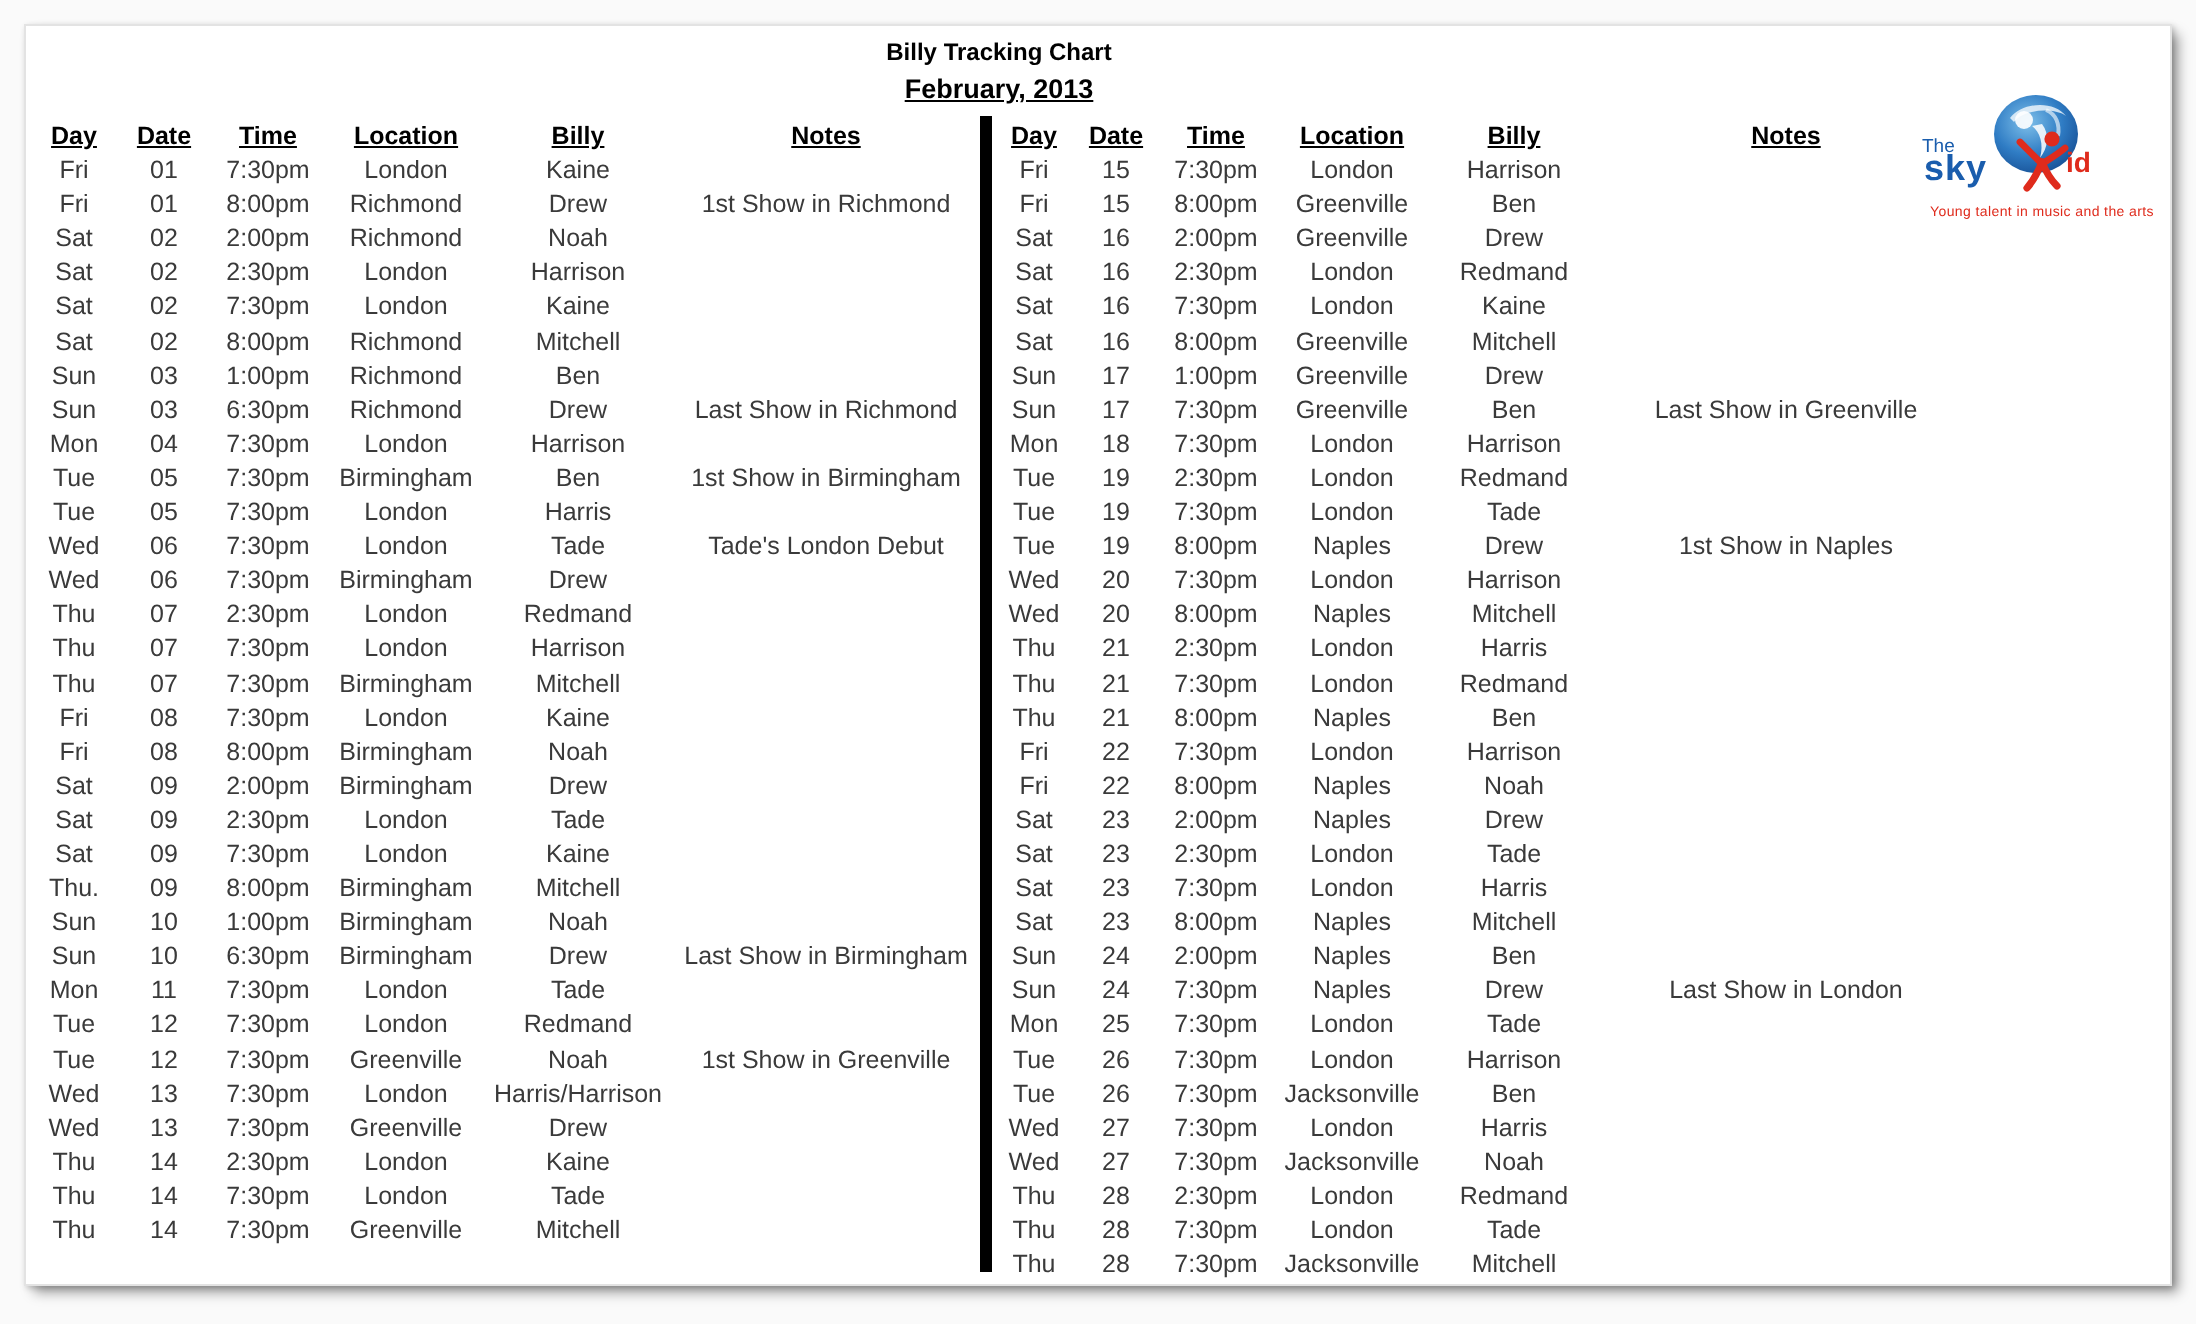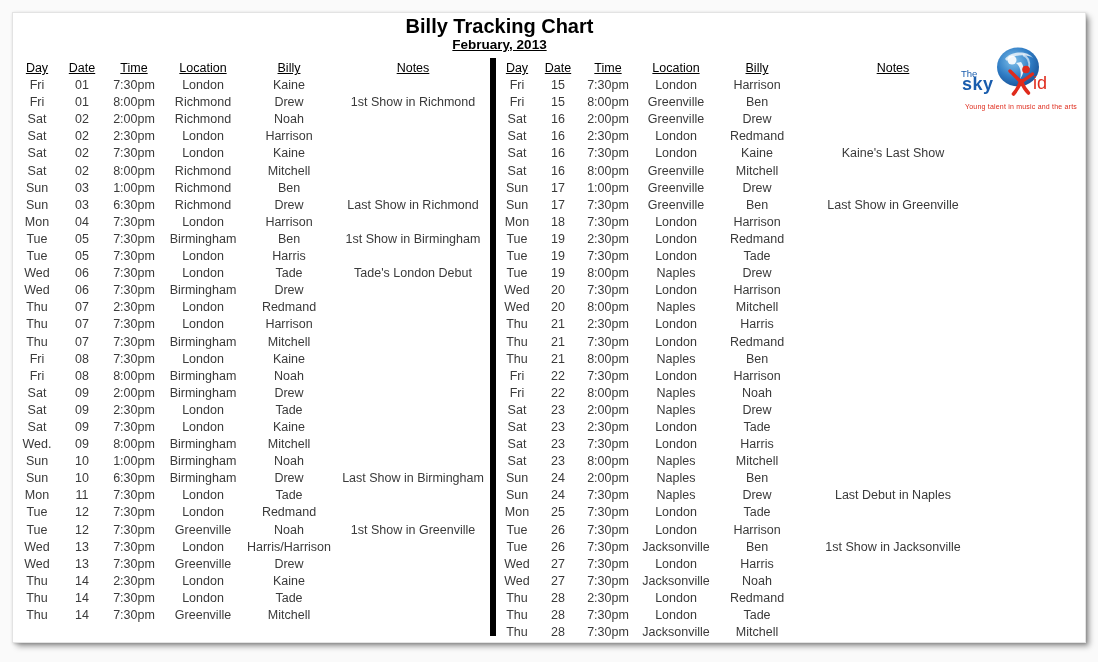--- a/index.html
+++ b/index.html
@@ -21,35 +21,35 @@
   .page{
     position:absolute;left:12px;top:12px;width:1072px;height:629px;
     background:var(--page_bg);
     border:1px solid #e3e3e3;
     box-shadow:4px 4px 6px -1px rgba(0,0,0,0.40), 1px 1px 3px rgba(0,0,0,0.18);
   }
   .title-block{
     position:absolute;left:0;top:4px;width:973px;
     text-align:center;color:var(--header_text);
   }
-  .doc-title{font-size:20px;font-weight:bold;line-height:19px;}
+  .doc-title{font-size:12px;font-weight:bold;line-height:19px;}
   .doc-subtitle{font-size:13.5px;font-weight:bold;text-decoration:underline;line-height:17px;}
   .divider{
     position:absolute;left:477px;top:45px;width:6px;height:578px;
     background:var(--divider);
   }
   .sched-table{position:absolute;top:47px;}
   .sched-table.left{left:2px;width:476px;}
   .sched-table.right{left:485px;width:490px;}
   .trow{display:grid;height:17.1px;line-height:17px;font-size:12.5px;color:var(--text);}
   .sched-table.left  .trow{grid-template-columns:44px 46px 58px 80px 92px 1fr;}
   .sched-table.right .trow{grid-template-columns:38px 44px 56px 80px 82px 1fr;}
   .trow span{text-align:center;white-space:nowrap;}
   .trow.thead span{
-    font-weight:normal;text-decoration:underline;color:var(--header_text);
+    font-weight:bold;text-decoration:underline;color:var(--header_text);
   }
   
   .logo{
     position:absolute;left:948px;top:36px;width:120px;height:64px;
   }
   .logo-splash{position:absolute;left:34px;top:-2px;width:46px;height:42px;}
   .logo-text{
     position:absolute;left:0;top:16px;width:120px;height:34px;
     white-space:nowrap;
   }
@@ -59,21 +59,21 @@
   }
   .logo-sky{
     position:absolute;left:1px;top:9px;
     font-size:18px;font-weight:bold;color:var(--logo_blue);
     letter-spacing:0.5px;
     text-shadow:0 0 1px #ffffff;
   }
   .logo-figure{position:absolute;left:46px;top:0px;width:28px;height:32px;}
   .logo-id{
     position:absolute;left:72px;top:8px;
-    font-size:18px;font-weight:normal;color:var(--logo_red);
+    font-size:14px;font-weight:bold;color:var(--logo_red);
   }
   .logo-com{
     position:absolute;left:92px;top:17px;
     font-size:9.5px;font-weight:bold;color:var(--logo_blue);margin-left:46px;
   }
   .logo-tagline{
     position:absolute;left:0;top:54px;width:120px;
     font-size:7px;color:var(--logo_red);text-align:center;
     letter-spacing:0.2px;white-space:nowrap;
   }
@@ -261,21 +261,21 @@
       </div>
       <div class="trow">
         <span>Sat</span>
         <span>09</span>
         <span>7:30pm</span>
         <span>London</span>
         <span>Kaine</span>
         <span></span>
       </div>
       <div class="trow">
-        <span>Wed.</span>
+        <span>Thu.</span>
         <span>09</span>
         <span>8:00pm</span>
         <span>Birmingham</span>
         <span>Mitchell</span>
         <span></span>
       </div>
       <div class="trow">
         <span>Sun</span>
         <span>10</span>
         <span>1:00pm</span>
@@ -397,21 +397,20 @@
         <span>London</span>
         <span>Redmand</span>
         <span></span>
       </div>
       <div class="trow">
         <span>Sat</span>
         <span>16</span>
         <span>7:30pm</span>
         <span>London</span>
         <span>Kaine</span>
-        <span>Kaine's Last Show</span>
       </div>
       <div class="trow">
         <span>Sat</span>
         <span>16</span>
         <span>8:00pm</span>
         <span>Greenville</span>
         <span>Mitchell</span>
         <span></span>
       </div>
       <div class="trow">
@@ -453,20 +452,21 @@
         <span>London</span>
         <span>Tade</span>
         <span></span>
       </div>
       <div class="trow">
         <span>Tue</span>
         <span>19</span>
         <span>8:00pm</span>
         <span>Naples</span>
         <span>Drew</span>
+        <span>1st Show in Naples</span>
       </div>
       <div class="trow">
         <span>Wed</span>
         <span>20</span>
         <span>7:30pm</span>
         <span>London</span>
         <span>Harrison</span>
         <span></span>
       </div>
       <div class="trow">
@@ -556,21 +556,21 @@
         <span>Naples</span>
         <span>Ben</span>
         <span></span>
       </div>
       <div class="trow">
         <span>Sun</span>
         <span>24</span>
         <span>7:30pm</span>
         <span>Naples</span>
         <span>Drew</span>
-        <span>Last Debut in Naples</span>
+        <span>Last Show in London</span>
       </div>
       <div class="trow">
         <span>Mon</span>
         <span>25</span>
         <span>7:30pm</span>
         <span>London</span>
         <span>Tade</span>
         <span></span>
       </div>
       <div class="trow">
@@ -580,21 +580,20 @@
         <span>London</span>
         <span>Harrison</span>
         <span></span>
       </div>
       <div class="trow">
         <span>Tue</span>
         <span>26</span>
         <span>7:30pm</span>
         <span>Jacksonville</span>
         <span>Ben</span>
-        <span>1st Show in Jacksonville</span>
       </div>
       <div class="trow">
         <span>Wed</span>
         <span>27</span>
         <span>7:30pm</span>
         <span>London</span>
         <span>Harris</span>
         <span></span>
       </div>
       <div class="trow">

